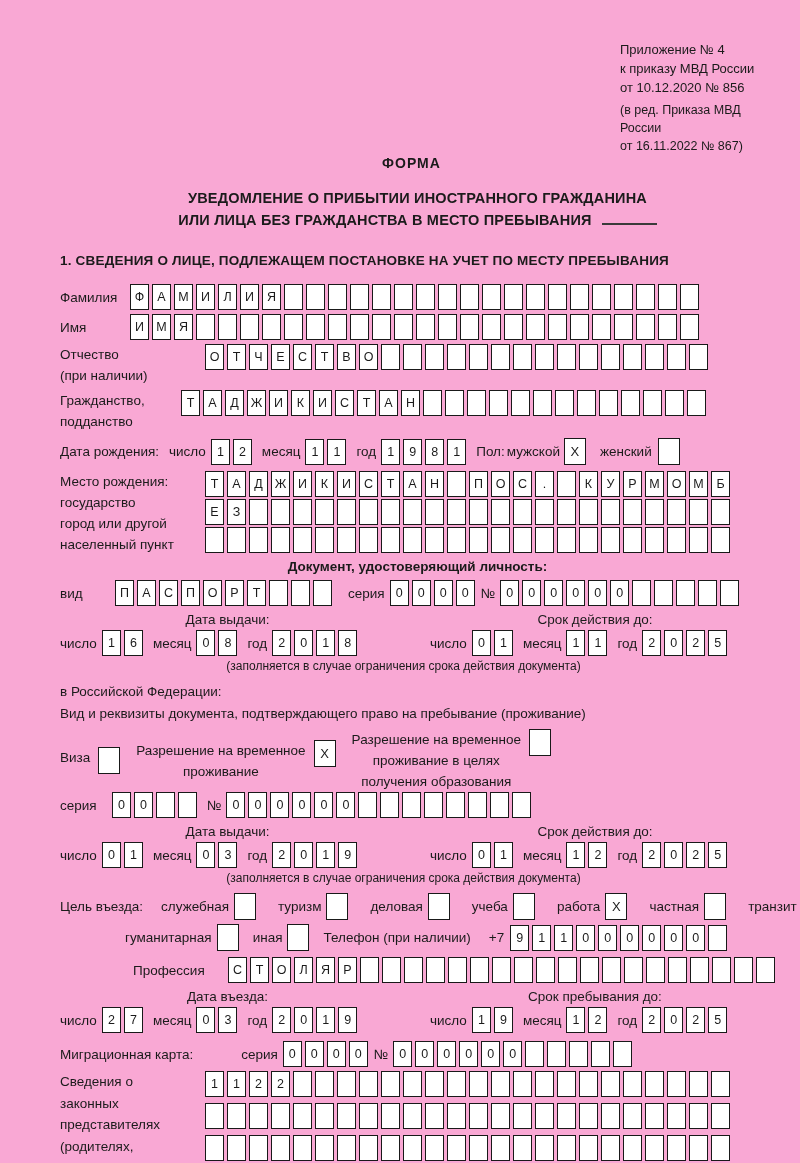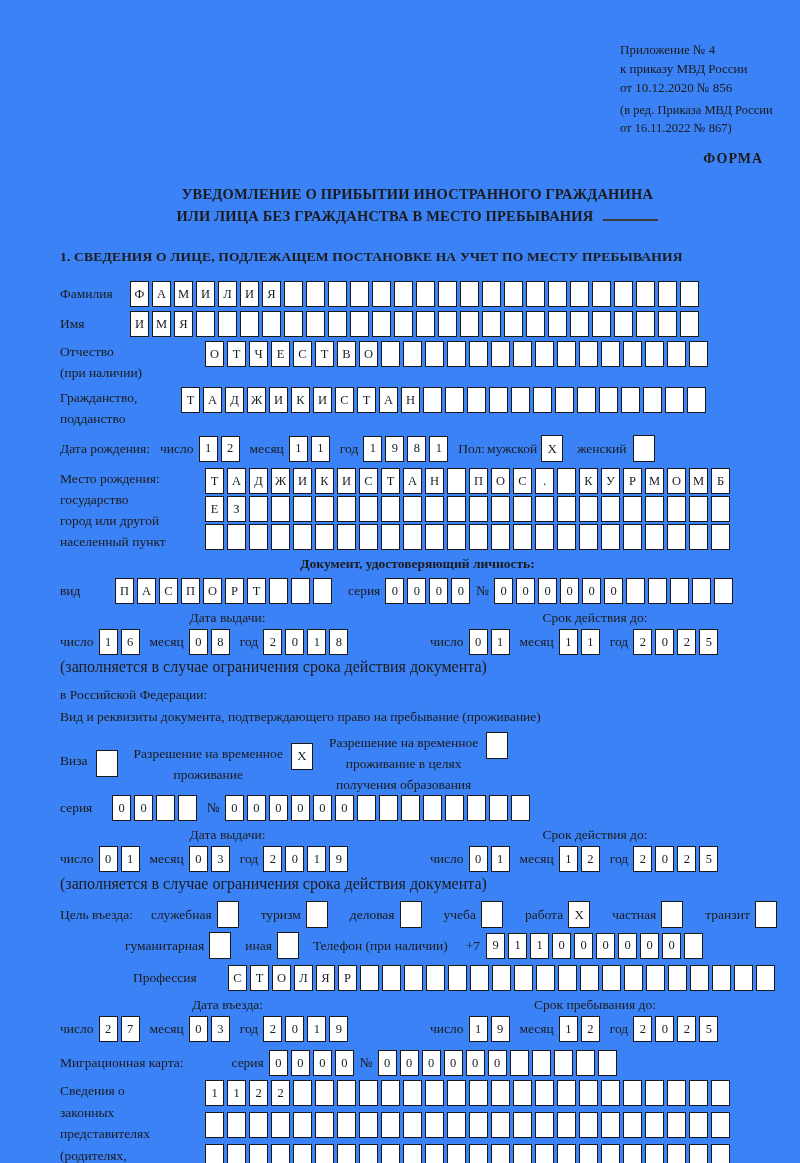--- a/index.html
+++ b/index.html
@@ -1,28 +1,28 @@
 <!DOCTYPE html>
 <html><head>
 <meta charset="utf-8">
 <title>Уведомление о прибытии</title>
 <style>
   html,body{margin:0;padding:0;background:#fff;}
   .page{
     width:800px;height:1163px;box-sizing:border-box;
     padding:40px 25px 6px 60px;
-    background:#3b82f6;color:#1b1b1b;
-    font-family:Liberation Serif, serif;
+    background:#f9a8d4;color:#1b1b1b;
+    font-family:Liberation Sans, sans-serif;
     font-size:13.5px;
     overflow:hidden;
     position:relative;
   }
   .appendix{margin-left:560px;font-size:13px;line-height:19px;}
   .appendix-note{margin-top:4px;font-size:12.5px;line-height:18px;}
-  .forma{font-weight:bold;font-size:14px;text-align:right;padding-right:12px;margin-top:14px;letter-spacing:1px;}
+  .forma{font-weight:bold;font-size:14px;text-align:center;padding-right:12px;letter-spacing:1px;}
   .title{font-weight:bold;font-size:14.5px;text-align:center;line-height:22px;margin-top:16px;letter-spacing:0.2px;}
   .blankline{display:inline-block;width:55px;border-bottom:2px solid #3a3a3a;margin-left:10px;vertical-align:baseline;}
   .sec{font-weight:bold;font-size:13.5px;margin-top:22px;margin-bottom:16px;letter-spacing:0.2px;}
 
   .row{display:flex;align-items:center;margin-bottom:4px;}
   .row.top{align-items:flex-start;}
   .lbl{flex:none;}
   .w70{width:70px;}
   .w121{width:121px;}
   .w145{width:145px;}
@@ -46,21 +46,21 @@
 
   .two-col-labels{display:flex;align-items:flex-start;margin-bottom:4px;}
   .stack{display:flex;flex-direction:column;gap:2px;}
   .doc-heading{font-weight:bold;text-align:center;margin:2px 0 6px 0;font-size:13.5px;}
 
   .dates{display:flex;margin-top:6px;}
   .d-col-l{width:335px;flex:none;}
   .d-col-r{width:330px;flex:none;margin-left:35px;}
   .d-head{text-align:center;margin-bottom:3px;}
   .d-line{display:flex;align-items:center;}
-  .note-right{font-size:16px;text-align:left;padding-right:28px;margin-top:3px;}
+  .note-right{font-size:12px;text-align:center;padding-right:28px;margin-top:3px;}
 
   .intro{line-height:22px;margin-top:8px;}
   .opts{display:flex;align-items:center;margin-top:4px;margin-bottom:0;}
   .opt{display:inline-flex;align-items:flex-start;margin-right:16px;}
   .opt:last-child{margin-right:0;}
   .opt .opt-lbl{line-height:21px;margin-right:8px;}
   .opt .opt-lbl.center{text-align:center;}
   .opt .ln{display:block;}
 
   .p-opt{display:inline-flex;align-items:center;margin-right:10px;}

